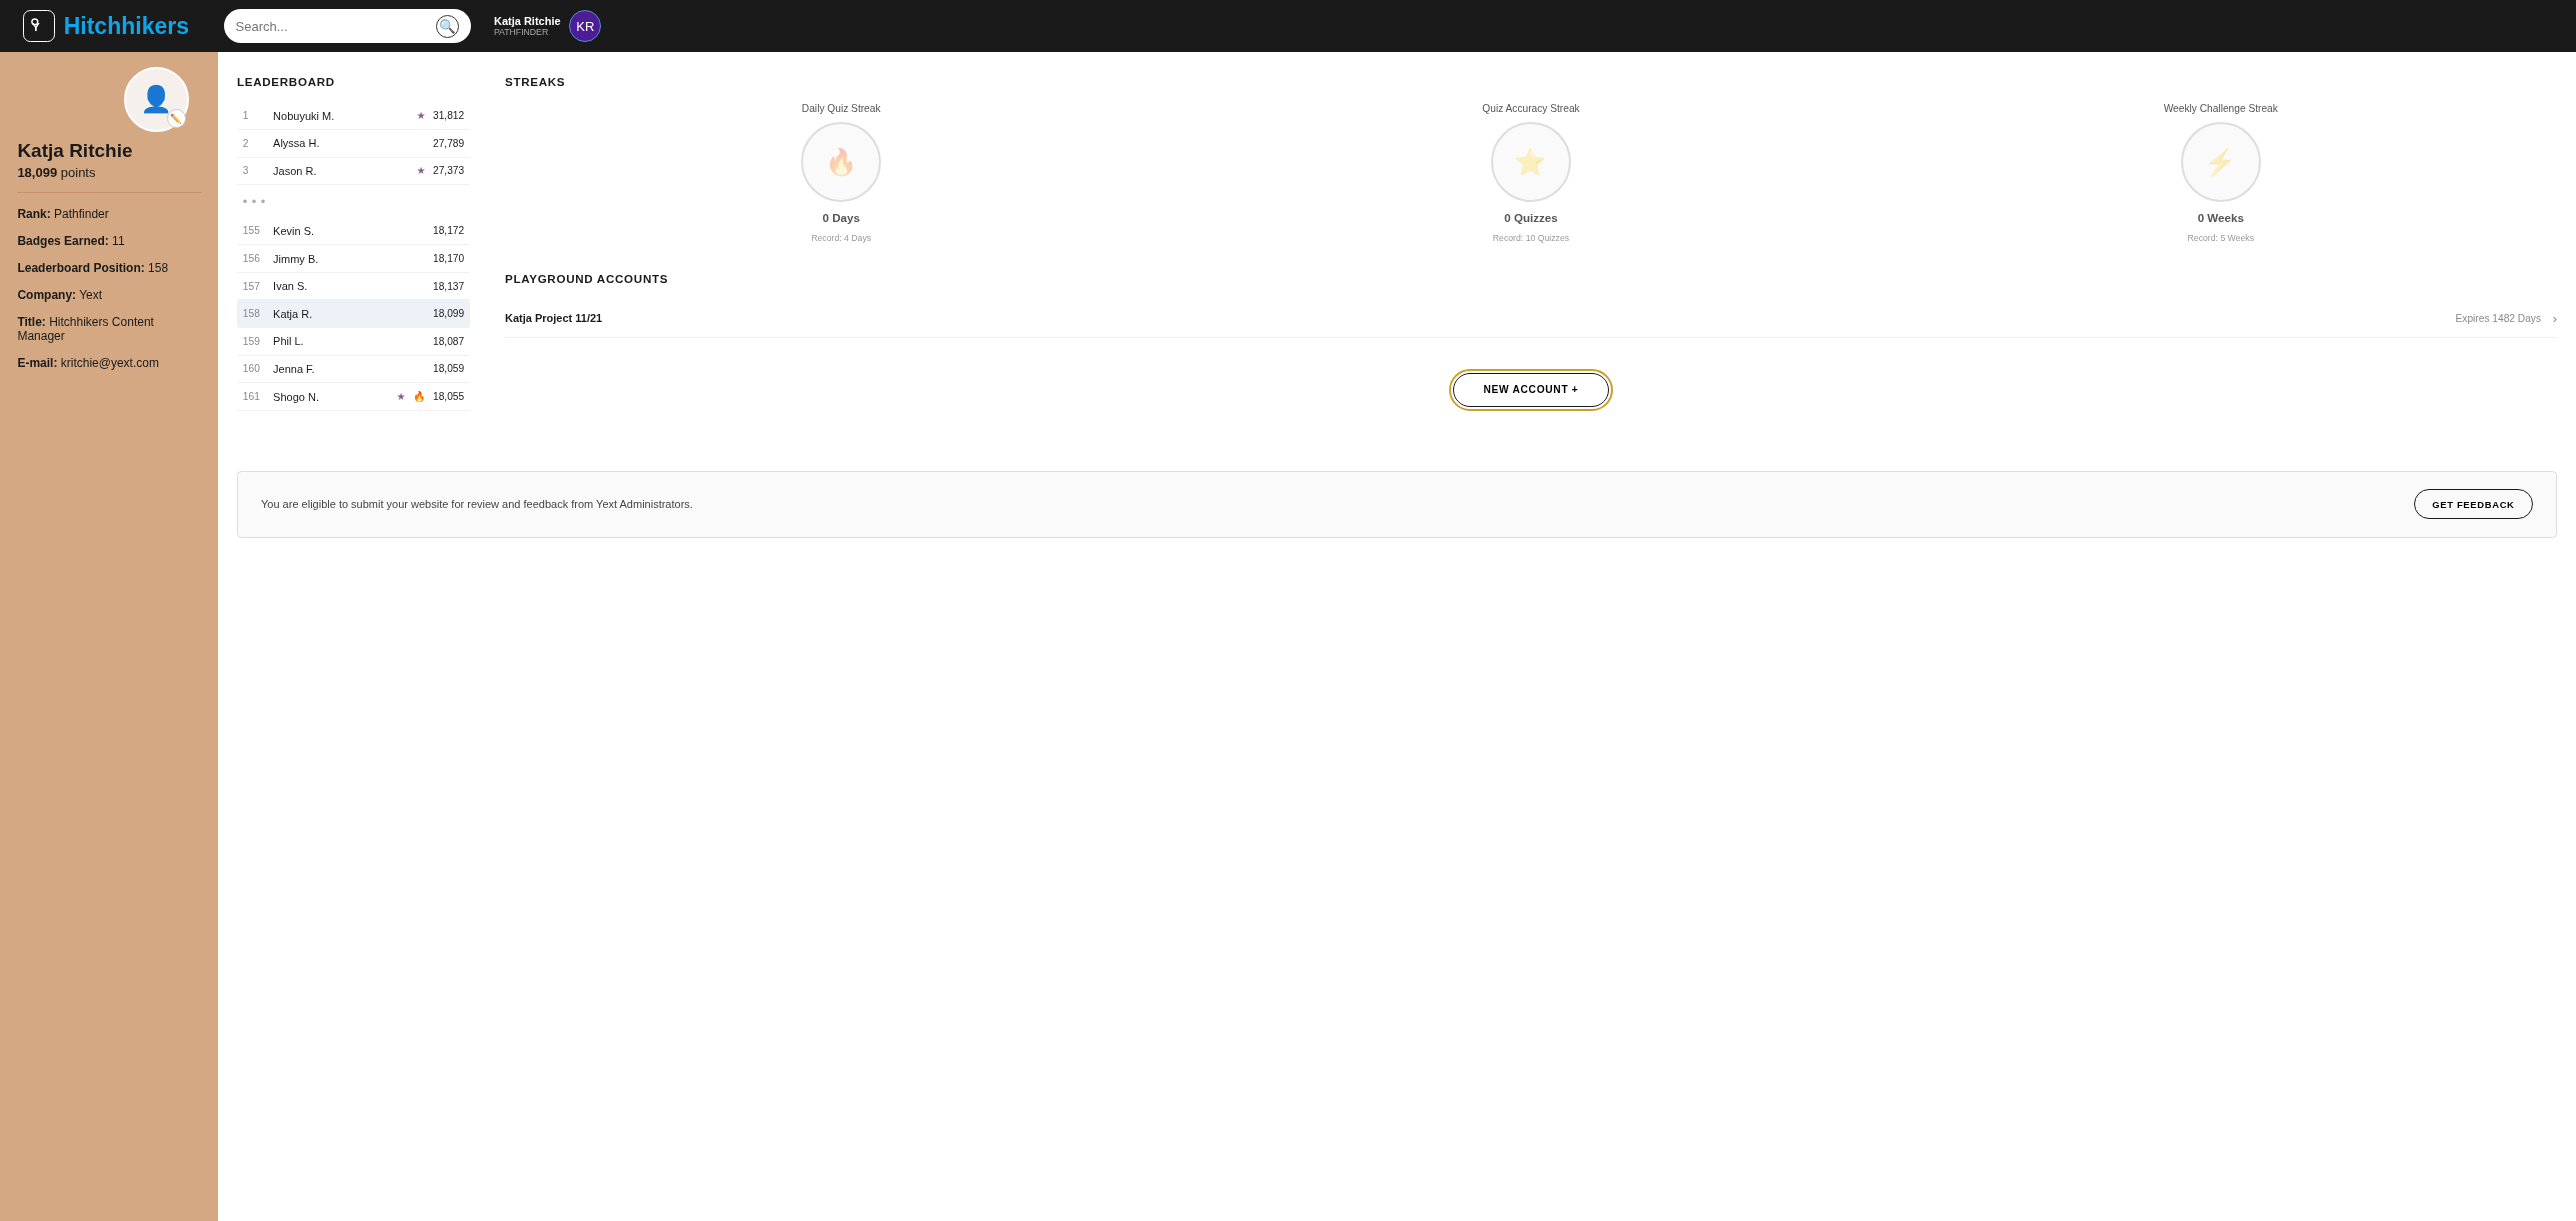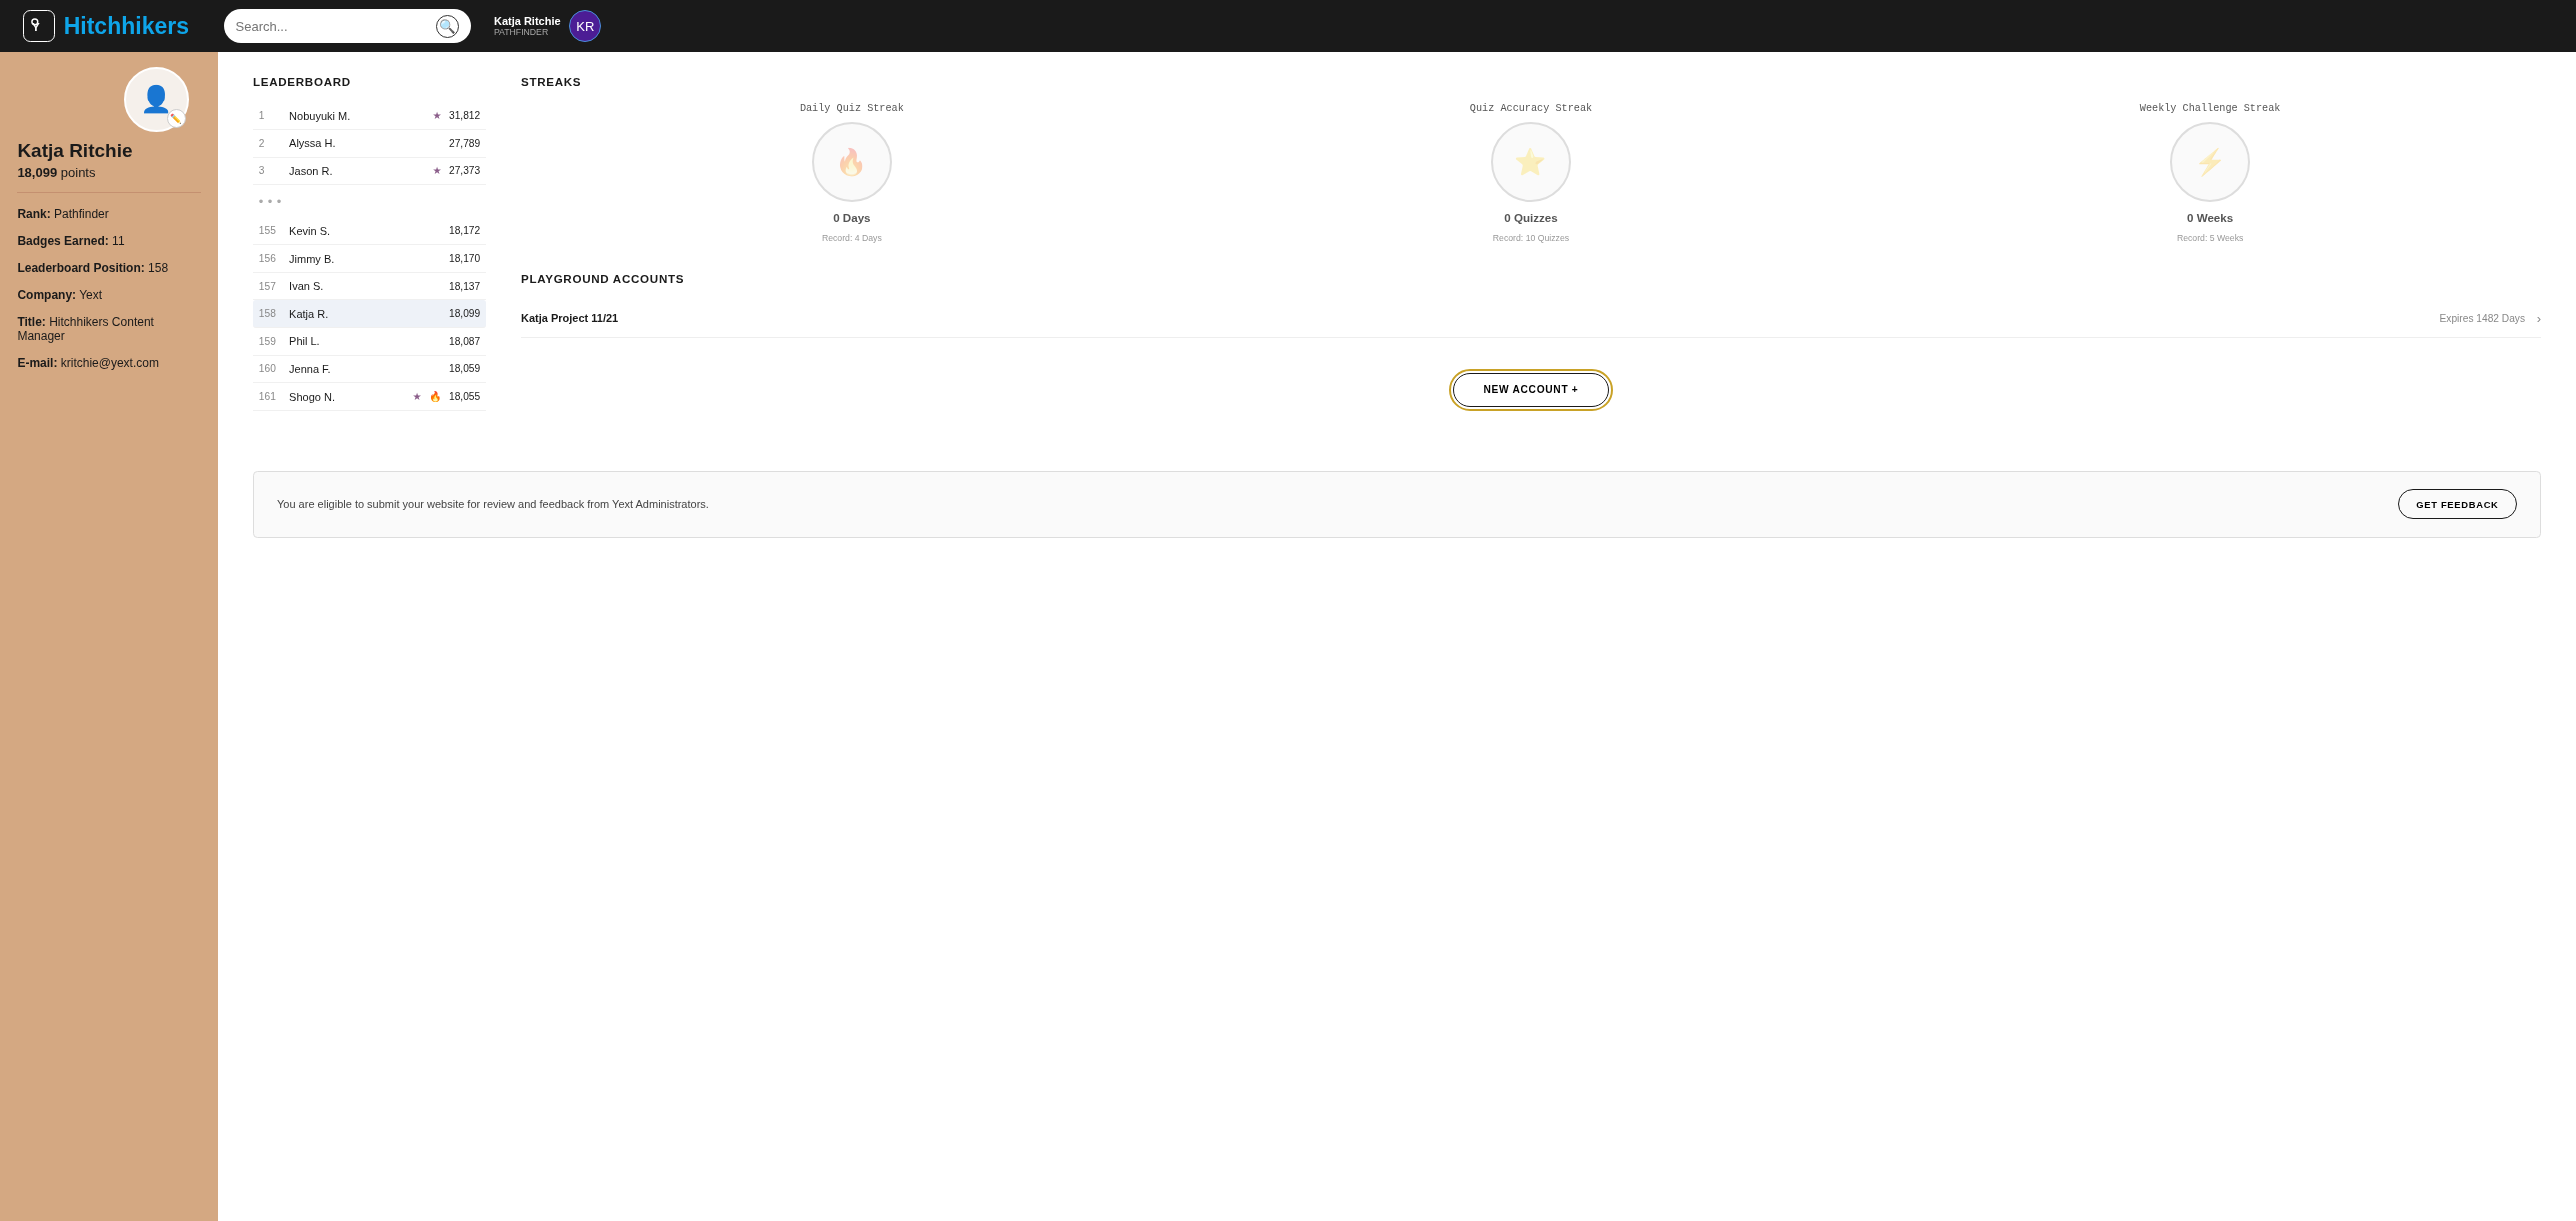--- a/index.html
+++ b/index.html
@@ -151,21 +151,21 @@
       margin-bottom: 13px;
       font-size: 12px;
       color: #1a1a1a;
     }
     .sidebar-field strong { font-weight: 700; }
 
     
     .main-content {
       flex: 1;
       background: #fff;
-      padding: 23px 35px;
+      padding: 23px 19px;
     }
 
     
     .section-title {
       font-size: 11.6px;
       font-weight: 800;
       letter-spacing: 0.7px;
       color: #1a1a1a;
       margin-bottom: 14.5px;
       text-transform: uppercase;
@@ -217,21 +217,20 @@
     .streak-card {
       display: flex;
       flex-direction: column;
       align-items: center;
       gap: 8.7px;
     }
     .streak-label {
       font-size: 10.2px;
       color: #555;
       font-weight: 500;
-      font-family: Liberation Mono, monospace;
     }
     .streak-circle {
       width: 80px; height: 80px;
       border-radius: 50%;
       border: 2.2px solid #ddd;
       display: flex; align-items: center; justify-content: center;
       font-size: 26px;
       color: #ccc;
       background: #fafafa;
     }

